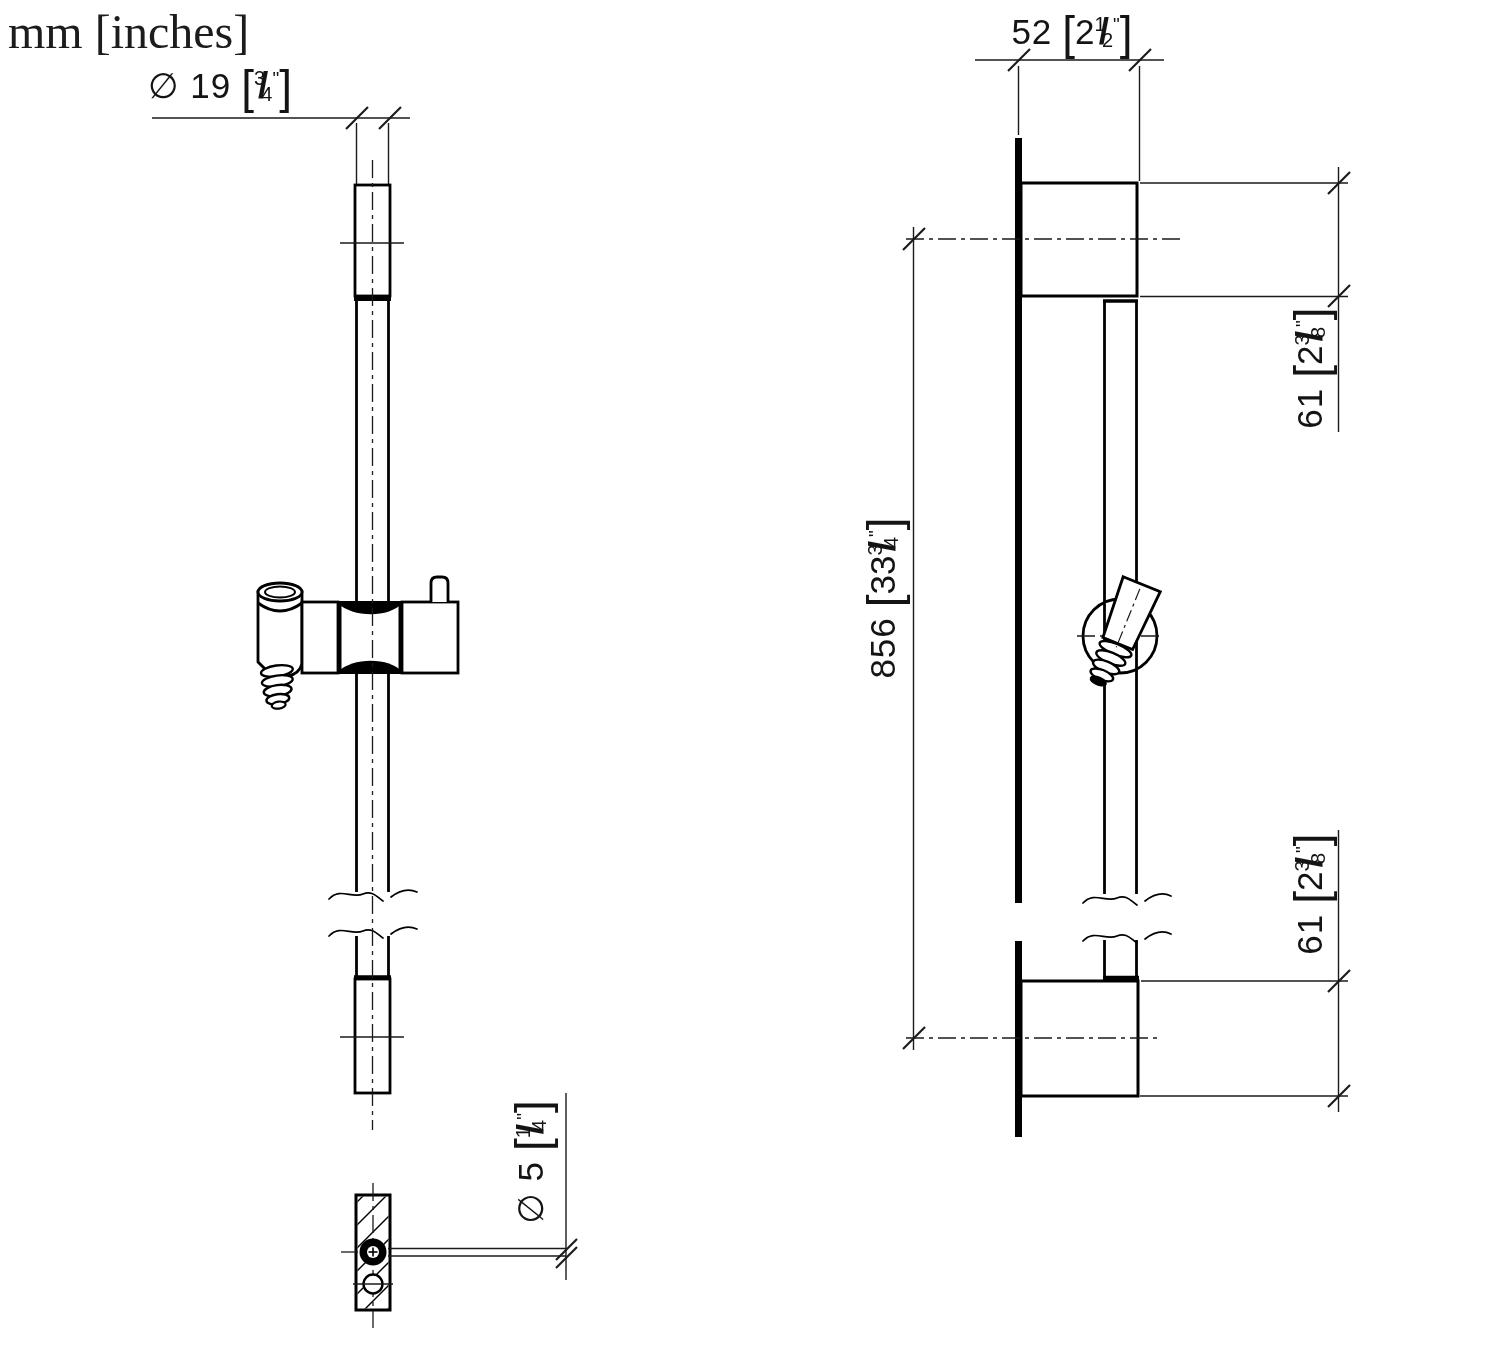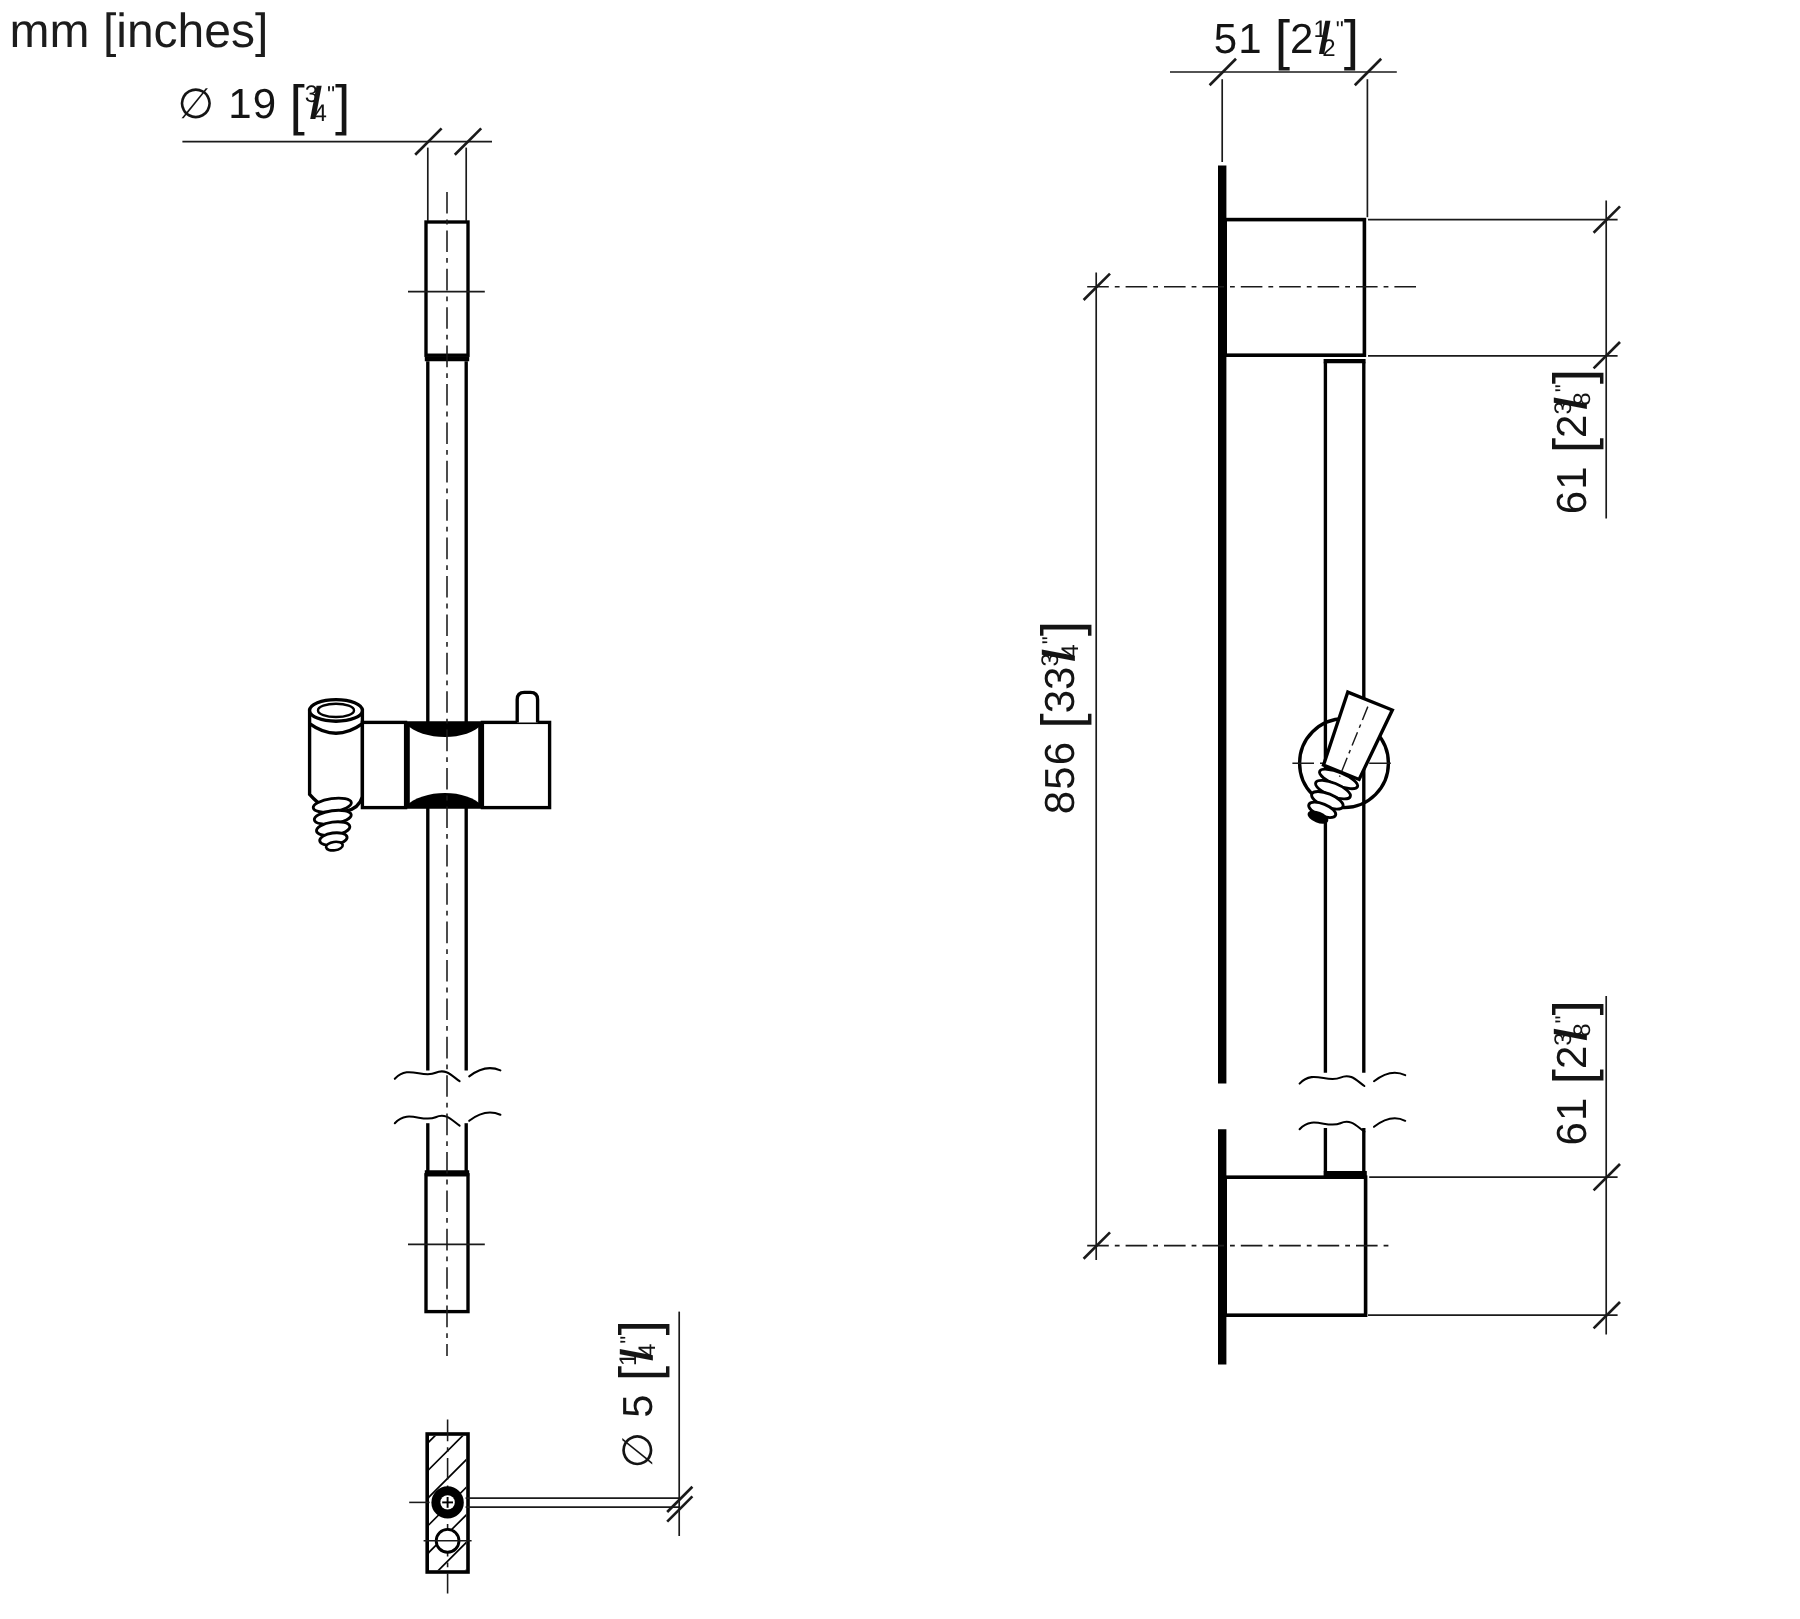--- a/index.html
+++ b/index.html
@@ -7,21 +7,21 @@
     position:relative;
     width:1500px;height:1349px;
     background:#fff;
     font-family:"Liberation Sans","DejaVu Sans",sans-serif;
     overflow:hidden;
   }
   #linework{position:absolute;left:0;top:0;}
   .labels{position:absolute;left:0;top:0;width:100%;height:100%;pointer-events:none;}
   .units-note{
     position:absolute;left:8px;top:4px;
-    font-size:40px;color:#1c1c1c;letter-spacing:0px;white-space:nowrap;
+    font-size:48px;color:#1c1c1c;letter-spacing:0px;white-space:nowrap;font-family:Liberation Serif, serif;
   }
   .dim{
     position:absolute;
     font-size:35px;color:#141414;line-height:1;white-space:nowrap;
   }
   .dim .metric{margin-right:10px;letter-spacing:1px;}
   .dim .br{font-size:46px;font-weight:400;vertical-align:-5px;}
   .dim .whole{letter-spacing:0px;}
   .dim .fr{display:inline-block;}
   .dim .fr .n{font-size:20px;vertical-align:13px;margin-right:-3px;}
@@ -219,21 +219,21 @@
 
 <div class="labels">
 
   <div class="units-note">mm [inches]</div>
 
   <div class="dim" style="left:148px;top:64px;">
     <span class="metric">∅ 19</span><span class="br">[</span><span class="whole"></span><span class="fr"><span class="n">3</span><span class="s">/</span><span class="d">4</span></span><span class="inch">"</span><span class="br">]</span>
   </div>
 
   <div class="dim ctr" style="left:1072px;top:10px;">
-    <span class="metric">51</span><span class="br">[</span><span class="whole">2</span><span class="fr"><span class="n">1</span><span class="s">/</span><span class="d">2</span></span><span class="inch">"</span><span class="br">]</span>
+    <span class="metric">52</span><span class="br">[</span><span class="whole">2</span><span class="fr"><span class="n">1</span><span class="s">/</span><span class="d">2</span></span><span class="inch">"</span><span class="br">]</span>
   </div>
 
   <div class="dim rot" style="left:1311px;top:368px;">
     <span class="metric">61</span><span class="br">[</span><span class="whole">2</span><span class="fr"><span class="n">3</span><span class="s">/</span><span class="d">8</span></span><span class="inch">"</span><span class="br">]</span>
   </div>
 
   <div class="dim rot" style="left:884px;top:598px;">
     <span class="metric">856</span><span class="br">[</span><span class="whole">33</span><span class="fr"><span class="n">3</span><span class="s">/</span><span class="d">4</span></span><span class="inch">"</span><span class="br">]</span>
   </div>
 

